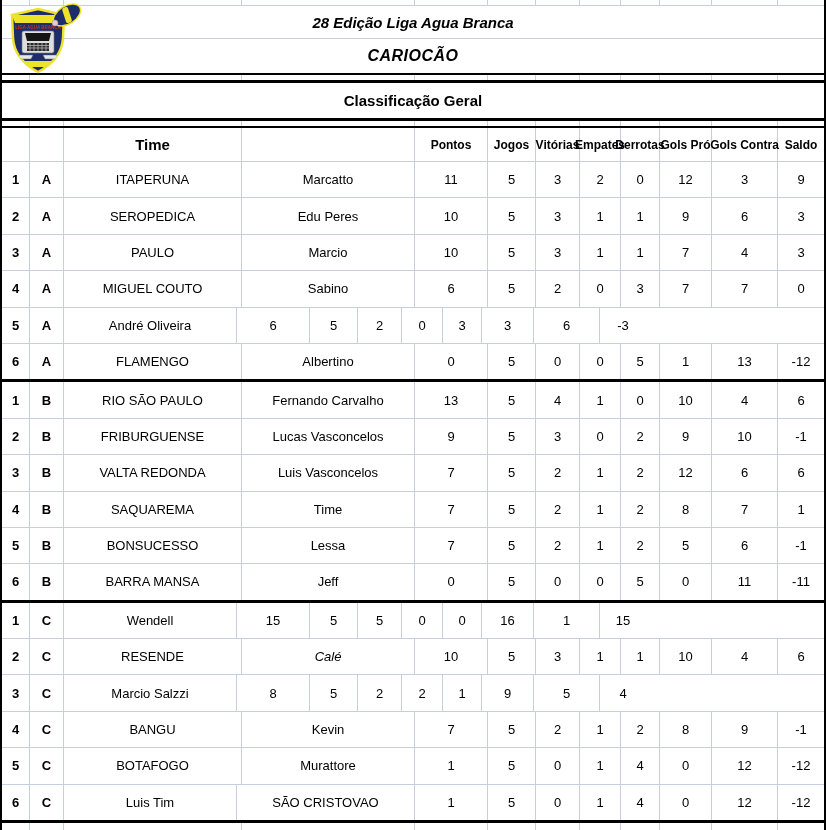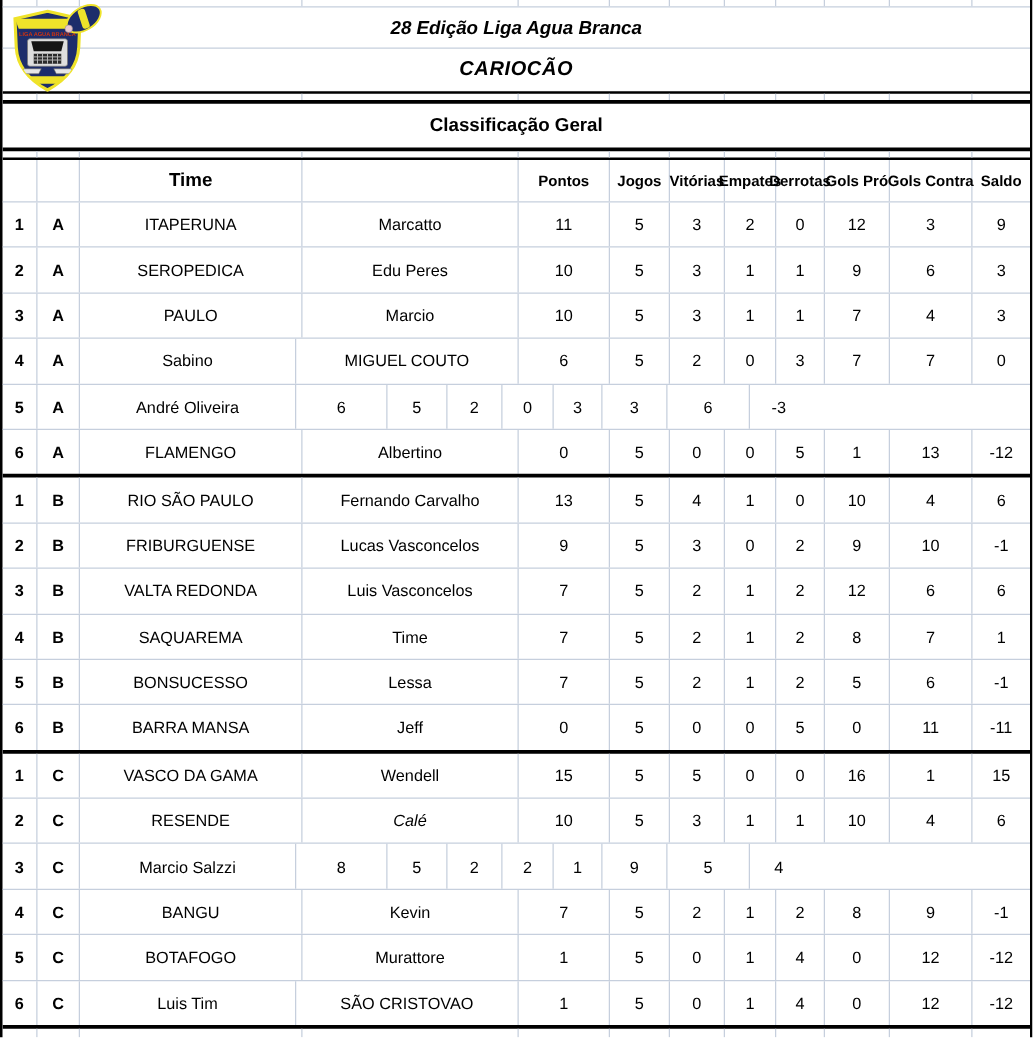--- a/index.html
+++ b/index.html
@@ -206,22 +206,22 @@
           <div class="cell c-stat" style="width: 44px; flex: 0 0 auto;">3</div>
           <div class="cell c-stat" style="width: 41px; flex: 0 0 auto;">1</div>
           <div class="cell c-stat" style="width: 39px; flex: 0 0 auto;">1</div>
           <div class="cell c-stat" style="width: 52px; flex: 0 0 auto;">7</div>
           <div class="cell c-stat" style="width: 66px; flex: 0 0 auto;">4</div>
           <div class="cell c-stat last" style="width: 46px; flex: 0 0 auto;">3</div>
         </div>
         <div class="trow">
           <div class="cell c-pos" style="width: 28px; flex: 0 0 auto;">4</div>
           <div class="cell c-grp" style="width: 34px; flex: 0 0 auto;">A</div>
+          <div class="cell c-team" style="width: 178px; flex: 0 0 auto;">MIGUEL COUTO</div>
           <div class="cell c-rep" style="width: 173px; flex: 0 0 auto;">Sabino</div>
-          <div class="cell c-team" style="width: 178px; flex: 0 0 auto;">MIGUEL COUTO</div>
           <div class="cell c-stat" style="width: 73px; flex: 0 0 auto;">6</div>
           <div class="cell c-stat" style="width: 48px; flex: 0 0 auto;">5</div>
           <div class="cell c-stat" style="width: 44px; flex: 0 0 auto;">2</div>
           <div class="cell c-stat" style="width: 41px; flex: 0 0 auto;">0</div>
           <div class="cell c-stat" style="width: 39px; flex: 0 0 auto;">3</div>
           <div class="cell c-stat" style="width: 52px; flex: 0 0 auto;">7</div>
           <div class="cell c-stat" style="width: 66px; flex: 0 0 auto;">7</div>
           <div class="cell c-stat last" style="width: 46px; flex: 0 0 auto;">0</div>
         </div>
         <div class="trow">
@@ -335,21 +335,20 @@
           <div class="cell c-stat" style="width: 39px; flex: 0 0 auto;">5</div>
           <div class="cell c-stat" style="width: 52px; flex: 0 0 auto;">0</div>
           <div class="cell c-stat" style="width: 66px; flex: 0 0 auto;">11</div>
           <div class="cell c-stat last" style="width: 46px; flex: 0 0 auto;">-11</div>
         </div>
       </div>
       <div class="group">
         <div class="trow">
           <div class="cell c-pos" style="width: 28px; flex: 0 0 auto;">1</div>
           <div class="cell c-grp" style="width: 34px; flex: 0 0 auto;">C</div>
-          <div class="cell c-team" style="width: 178px; flex: 0 0 auto;">VASCO DA GAMA</div>
           <div class="cell c-rep" style="width: 173px; flex: 0 0 auto;">Wendell</div>
           <div class="cell c-stat" style="width: 73px; flex: 0 0 auto;">15</div>
           <div class="cell c-stat" style="width: 48px; flex: 0 0 auto;">5</div>
           <div class="cell c-stat" style="width: 44px; flex: 0 0 auto;">5</div>
           <div class="cell c-stat" style="width: 41px; flex: 0 0 auto;">0</div>
           <div class="cell c-stat" style="width: 39px; flex: 0 0 auto;">0</div>
           <div class="cell c-stat" style="width: 52px; flex: 0 0 auto;">16</div>
           <div class="cell c-stat" style="width: 66px; flex: 0 0 auto;">1</div>
           <div class="cell c-stat last" style="width: 46px; flex: 0 0 auto;">15</div>
         </div>

